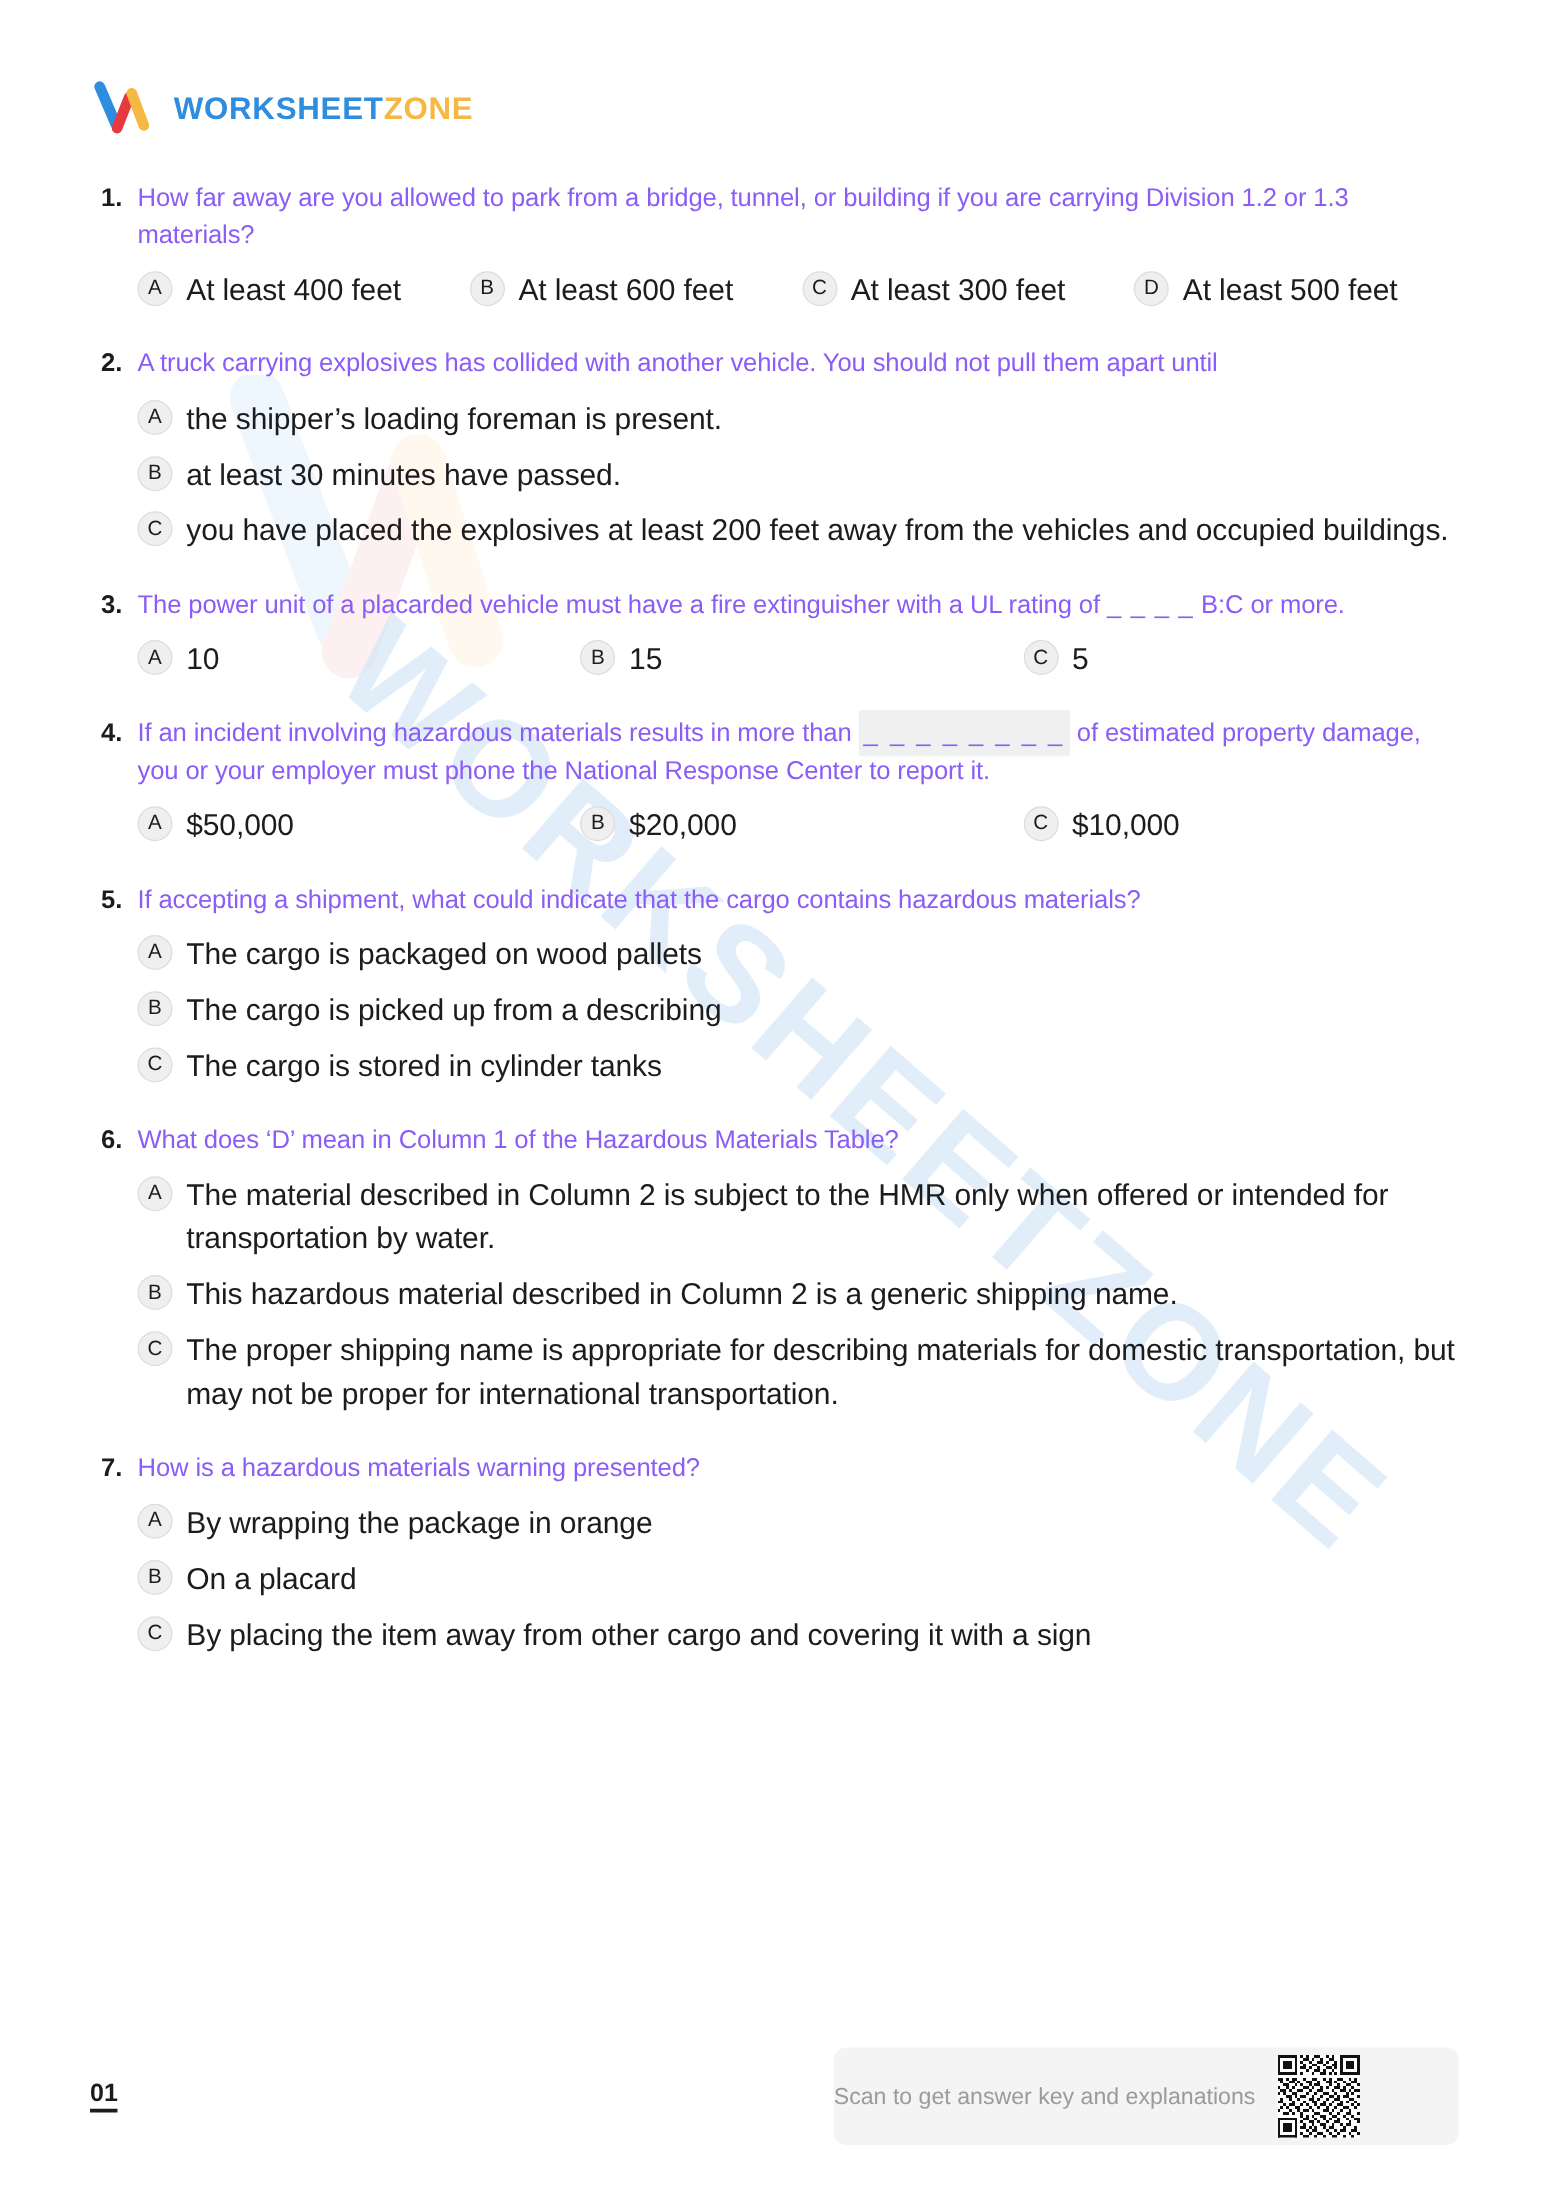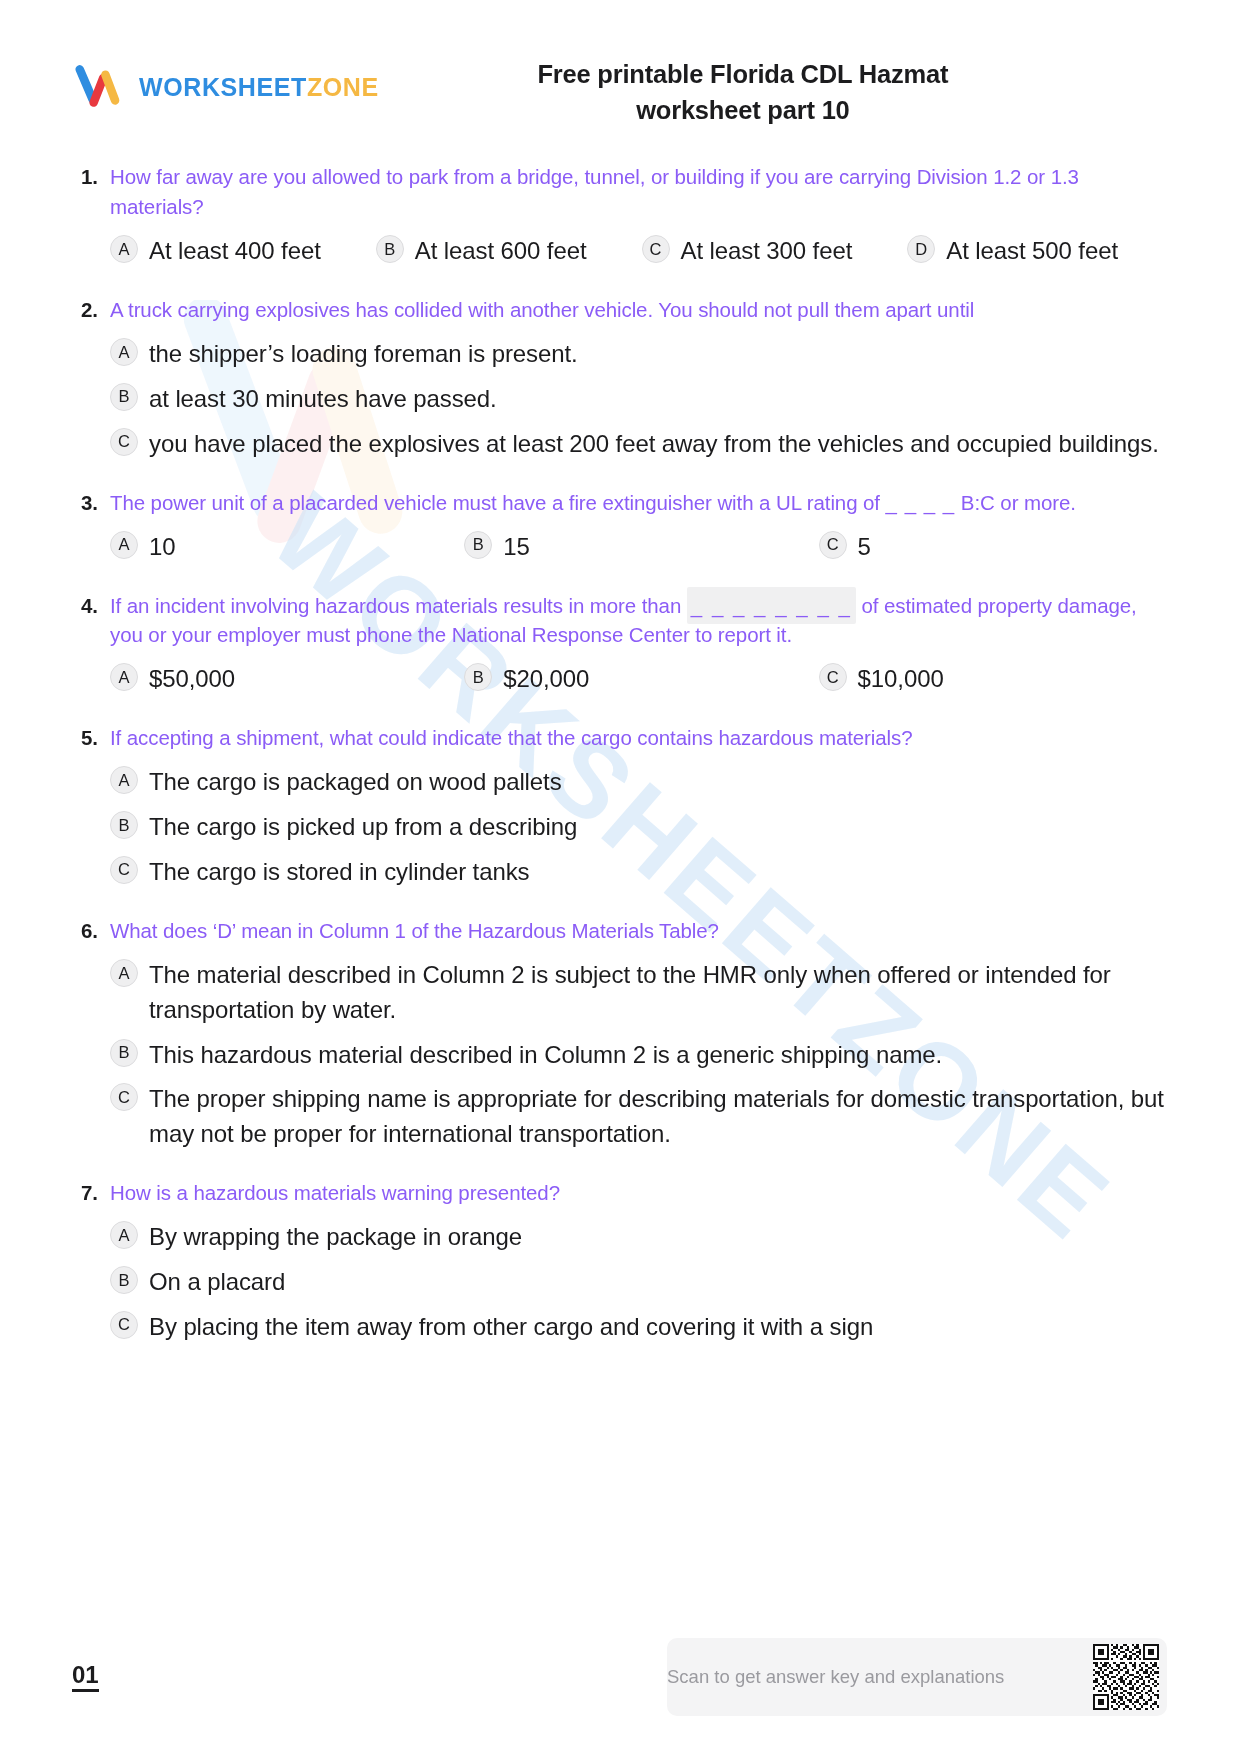--- a/index.html
+++ b/index.html
@@ -169,36 +169,36 @@
     position: absolute;
     left: 0;
     right: 0;
     bottom: 38px;
     z-index: 2;
     padding: 0 72px;
     display: flex;
     align-items: center;
   }
   .page-no {
-    font-size: 24px;
+    font-size: 20px;
     font-weight: 700;
     color: #1c1c1e;
     border-bottom: 3px solid #1c1c1e;
     line-height: 1.1;
     padding-bottom: 1px;
   }
   .scan-box {
     margin-left: auto;
     background: #f4f4f5;
     border-radius: 10px;
     height: 78px;
     width: 500px;
     display: flex;
     align-items: center;
-    justify-content: space-between;
+    justify-content: flex-start;
     gap: 18px;
     padding-right: 8px;
   }
   .scan-label {
     font-size: 18.5px;
     color: #9a9a9f;
     white-space: nowrap;
   }
   .qr {
     width: 66px;
@@ -224,24 +224,20 @@
   </div>
 
   <div class="header">
     <div class="brand">
       <svg class="brand-mark" viewBox="0 0 100 86">
         <path d="M14 10 L38 66" stroke="#2f8de0" stroke-width="16" stroke-linecap="round" fill="none"></path>
         <path d="M40 72 L58 26" stroke="#e8393f" stroke-width="16" stroke-linecap="round" fill="none"></path>
         <path d="M62 20 L80 68" stroke="#f5b843" stroke-width="16" stroke-linecap="round" fill="none"></path>
       </svg>
       <div class="brand-text"><span>WORKSHEET</span><span class="zone">ZONE</span></div>
-    </div>
-    <div class="doc-title">
-      <div>Free printable Florida CDL Hazmat</div>
-      <div>worksheet part 10</div>
     </div>
   </div>
 
   <div class="content">
 
     <div class="q-block">
       <div class="q-head">
         <div class="q-num">1.</div>
         <div class="q-text">How far away are you allowed to park from a bridge, tunnel, or building if you are carrying Division 1.2 or 1.3 materials?</div>
       </div>

